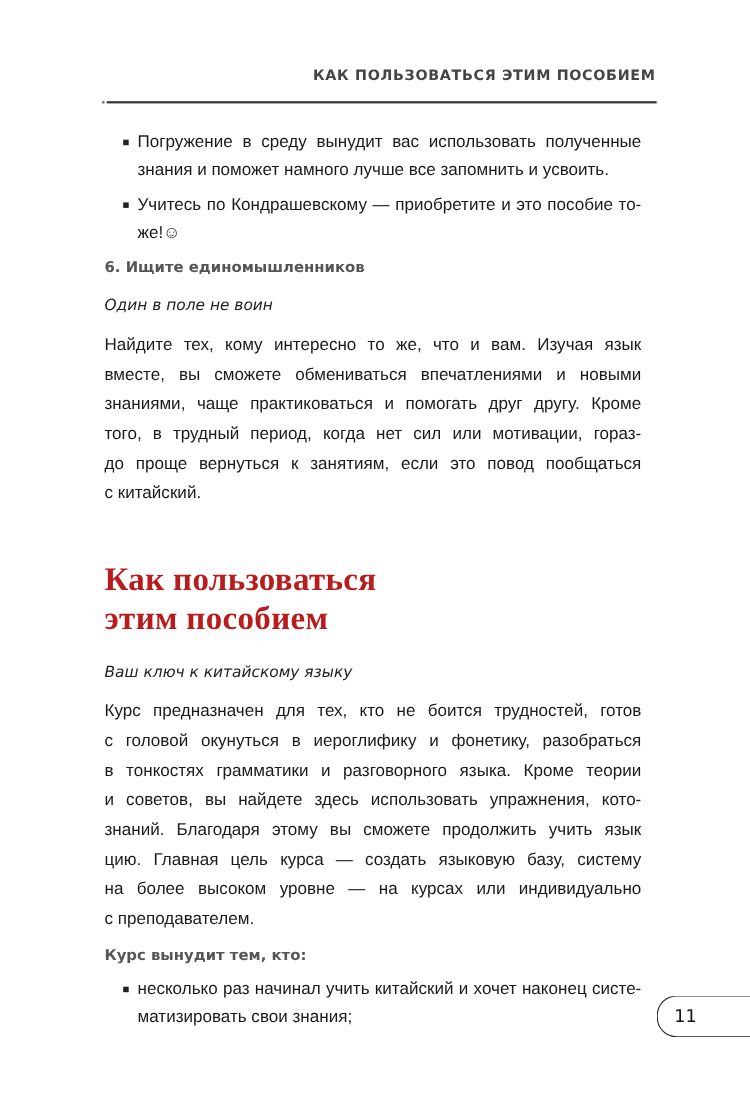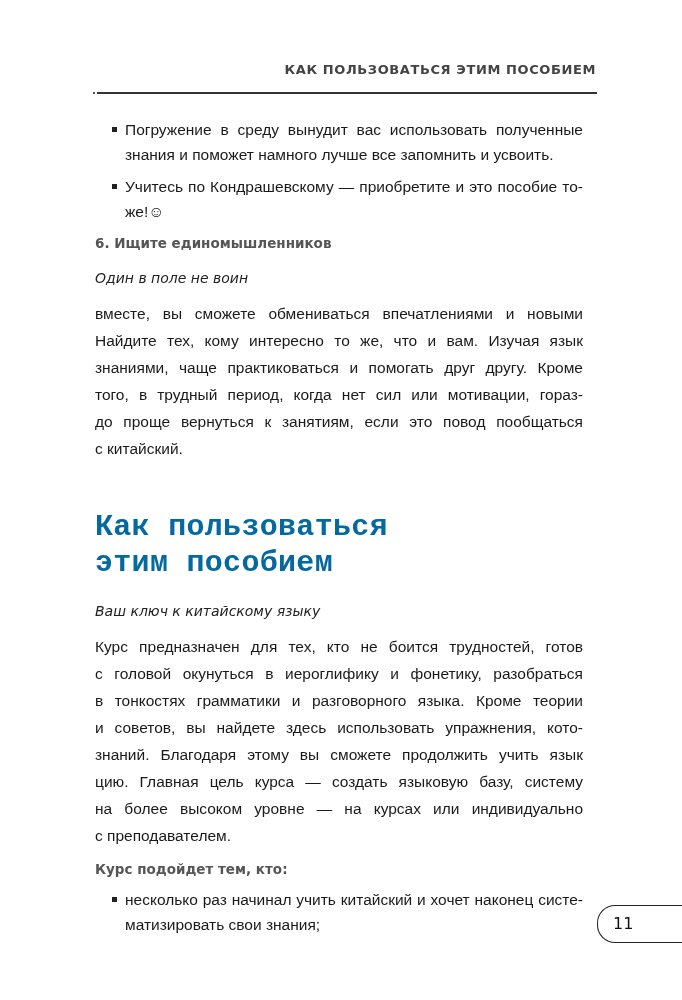--- a/index.html
+++ b/index.html
@@ -88,25 +88,25 @@
     }
     .para {
       font-size: 15.5px;
       line-height: 27px;
       text-align: justify;
       margin: 10px 0 0 0;
       color: #1a1a1a;
       hyphens: manual;
     }
     .big-title {
-      font-family: Liberation Mono, monospace;
+      font-family: Liberation Serif, serif;
       font-weight: bold;
       font-size: 30px;
       line-height: 36px;
-      color: #0369a1;
+      color: #b91c1c;
       margin: 47px 0 0 0;
       letter-spacing: 0.3px;
     }
     .title-epigraph {
       margin-top: 18px;
     }
     .list-heading {
       font-family: "DejaVu Sans", sans-serif;
       font-weight: bold;
       font-size: 13.5px;
@@ -163,22 +163,22 @@
       <span class="bullet"></span>
       <span class="justify-line">Учитесь по Кондрашевскому — приобретите и это пособие то-</span>
       <span class="last-line">же!☺</span>
     </li>
   </ul>
 
   <div class="subhead">6. Ищите единомышленников</div>
   <div class="epigraph">Один в поле не воин</div>
 
   <div class="para">
+    <span class="justify-line">Найдите тех, кому интересно то же, что и вам. Изучая язык</span>
     <span class="justify-line">вместе, вы сможете обмениваться впечатлениями и новыми</span>
-    <span class="justify-line">Найдите тех, кому интересно то же, что и вам. Изучая язык</span>
     <span class="justify-line">знаниями, чаще практиковаться и помогать друг другу. Кроме</span>
     <span class="justify-line">того, в трудный период, когда нет сил или мотивации, гораз-</span>
     <span class="justify-line">до проще вернуться к занятиям, если это повод пообщаться</span>
     <span class="last-line">с китайский.</span>
   </div>
 
   <div class="big-title">
     <div>Как пользоваться</div>
     <div>этим пособием</div>
   </div>
@@ -189,21 +189,21 @@
     <span class="justify-line">Курс предназначен для тех, кто не боится трудностей, готов</span>
     <span class="justify-line">с головой окунуться в иероглифику и фонетику, разобраться</span>
     <span class="justify-line">в тонкостях грамматики и разговорного языка. Кроме теории</span>
     <span class="justify-line">и советов, вы найдете здесь использовать упражнения, кото-</span>
     <span class="justify-line">знаний. Благодаря этому вы сможете продолжить учить язык</span>
     <span class="justify-line">цию. Главная цель курса — создать языковую базу, систему</span>
     <span class="justify-line">на более высоком уровне — на курсах или индивидуально</span>
     <span class="last-line">с преподавателем.</span>
   </div>
 
-  <div class="list-heading">Курс подойдет тем, кто:</div>
+  <div class="list-heading">Курс вынудит тем, кто:</div>
 
   <ul class="bullet-list">
     <li>
       <span class="bullet"></span>
       <span class="justify-line">несколько раз начинал учить китайский и хочет наконец систе-</span>
       <span class="last-line">матизировать свои знания;</span>
     </li>
   </ul>
 </div>
 

